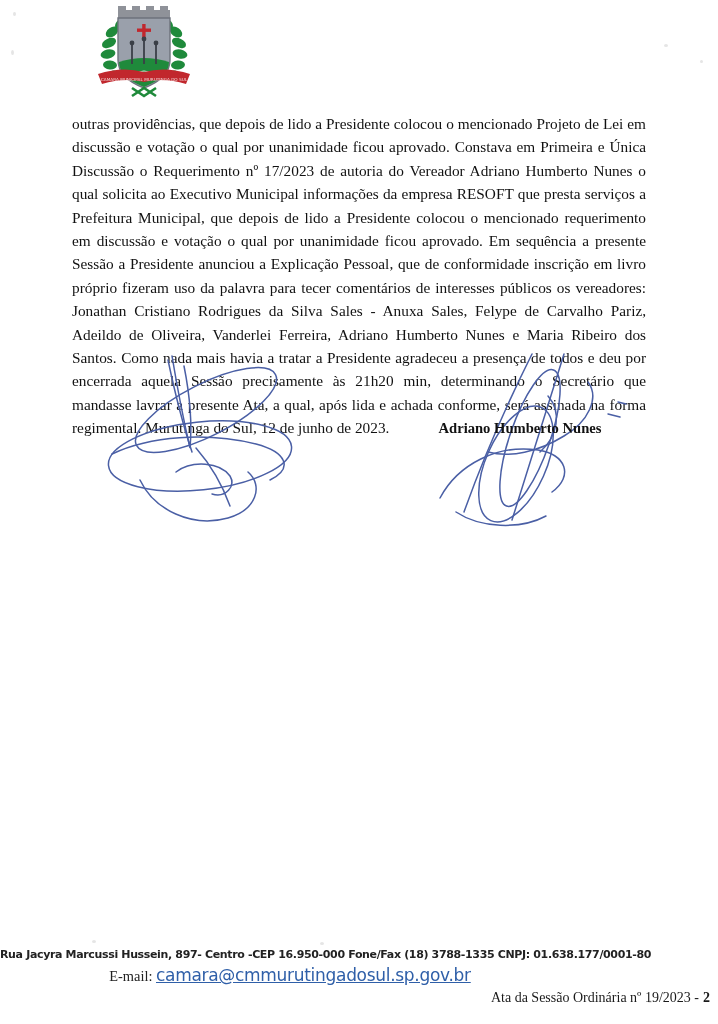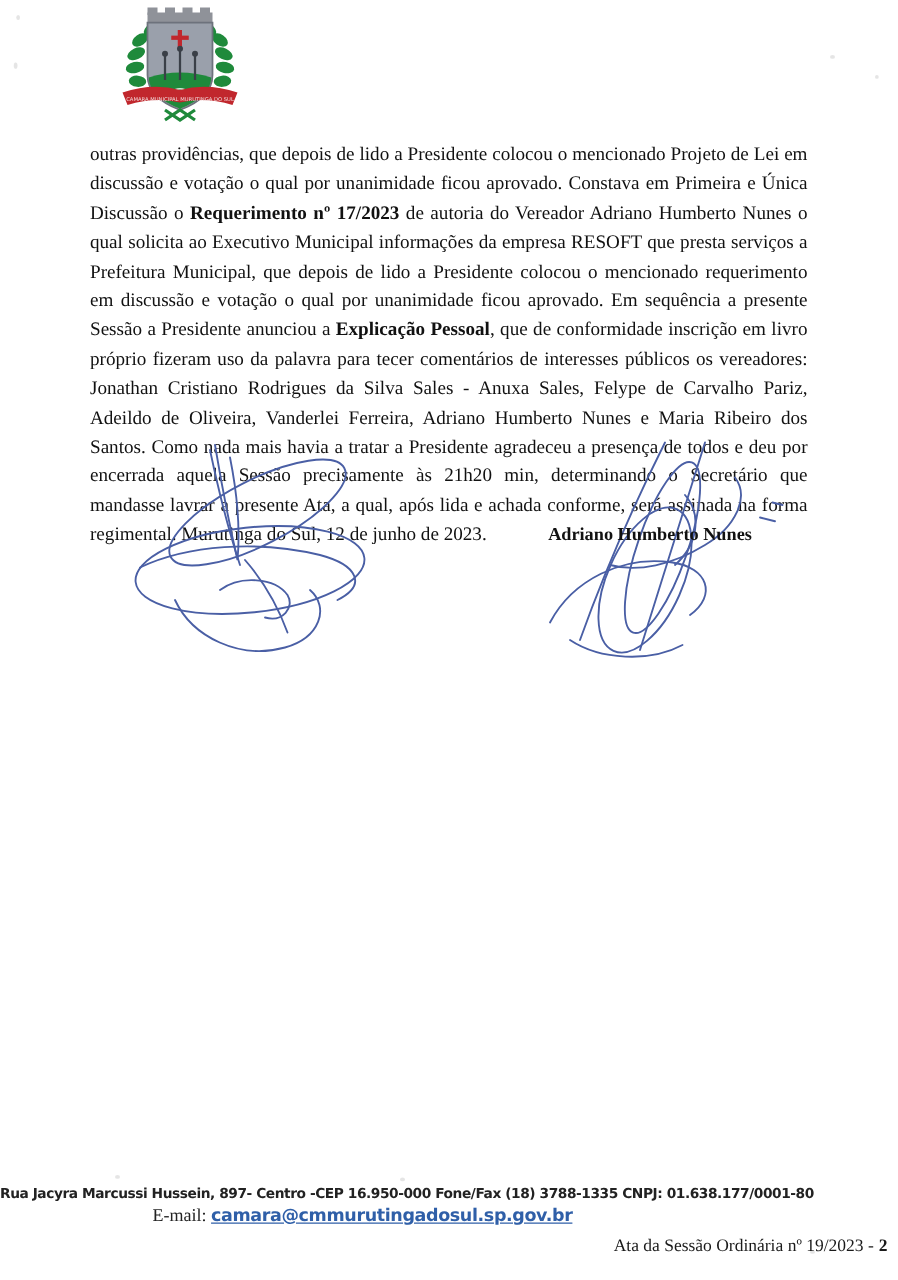--- a/index.html
+++ b/index.html
@@ -72,21 +72,21 @@
     left: 72px;
     top: 112px;
     width: 574px;
     font-family: "Liberation Serif", serif;
     font-size: 15.3px;
     line-height: 23.4px;
     color: #111111;
     text-align: justify;
     text-justify: inter-word;
   }
-  .body-text b { font-weight: 700; margin-top: 17px; }
+  .body-text b { font-weight: 400; margin-top: 17px; }
 
   
   .sig-block {
     position: absolute;
     width: 260px;
     text-align: center;
   }
   .sig-left  { left: 58px;  top: 420px; }
   .sig-right { left: 390px; top: 420px; }
   .sig-name {
@@ -127,22 +127,22 @@
     white-space: nowrap;
   }
   .footer-email-line {
     font-family: "Liberation Serif", serif;
     font-size: 14.4px;
     color: #222222;
     margin-top: 4px;
   }
   .footer-email-link {
     font-family: "DejaVu Sans", sans-serif;
-    font-size: 14px;
-    font-weight: 700;
+    font-size: 17px;
+    font-weight: 400;
     color: #2f5fa8;
     text-decoration: underline;
     letter-spacing: -0.3px;
   }
   .doc-ref {
     position: absolute;
     top: 990px;
     right: 8px;
     font-family: "Liberation Serif", serif;
     font-size: 14px;

